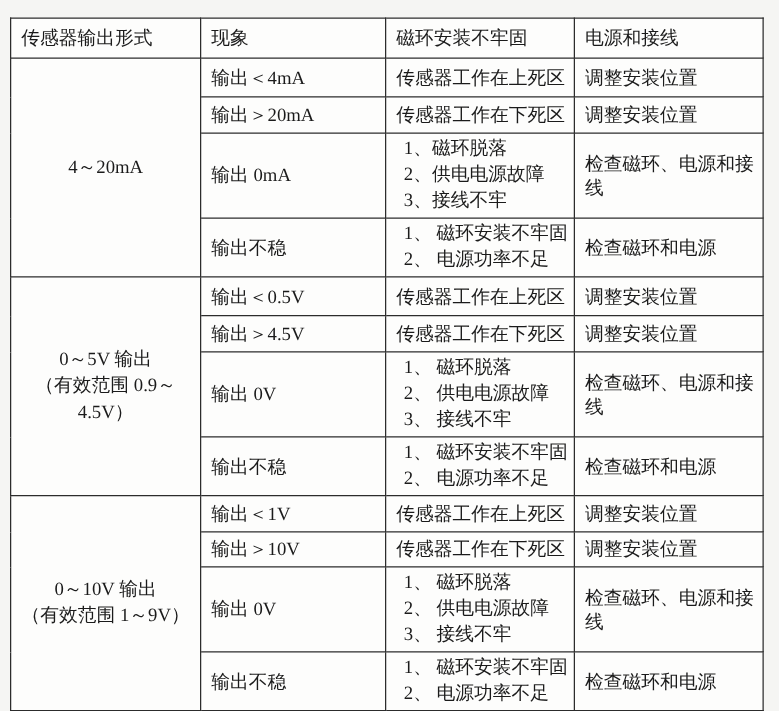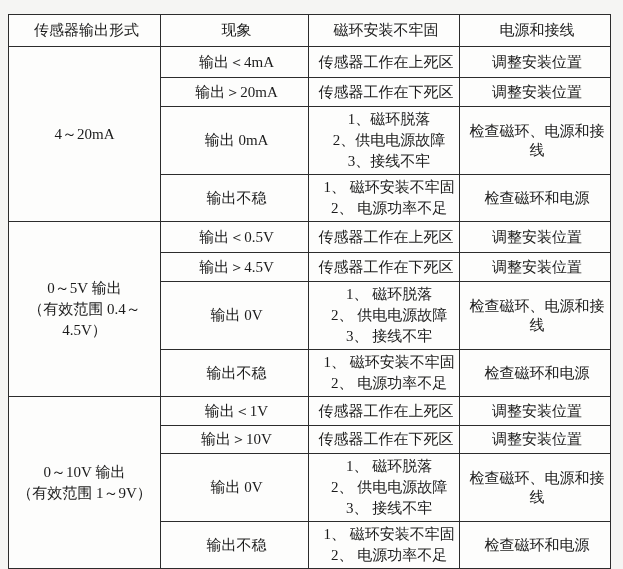--- a/index.html
+++ b/index.html
@@ -16,21 +16,21 @@
     table-layout: fixed;
     width: 602px;
     margin: 14px 0 0 8px;
     background: #fdfdfc;
   }
   .fault-table td, .fault-table th {
     border: 1px solid #2c2c2c;
     font-size: 15px;
     font-weight: normal;
     color: #1b1b1b;
-    text-align: center;
+    text-align: left;
     vertical-align: middle;
     padding: 2px 4px 2px 8px;
     overflow: hidden;
   }
   .fault-table th {
     height: 27px;
   }
   td.form-col {
     text-align: center;
     padding: 0 5px;
@@ -92,21 +92,21 @@
   </tr>
   <tr class="h43">
     <td>输出不稳</td>
     <td class="cause-list multiline">1、 磁环安装不牢固
 2、 电源功率不足</td>
     <td>检查磁环和电源</td>
   </tr>
 
   <tr class="h33">
     <td class="form-col multiline" rowspan="4">0～5V 输出
-（有效范围 0.4～
+（有效范围 0.9～
 4.5V）</td>
     <td>输出＜0.5V</td>
     <td>传感器工作在上死区</td>
     <td>调整安装位置</td>
   </tr>
   <tr class="h31">
     <td>输出＞4.5V</td>
     <td>传感器工作在下死区</td>
     <td>调整安装位置</td>
   </tr>

